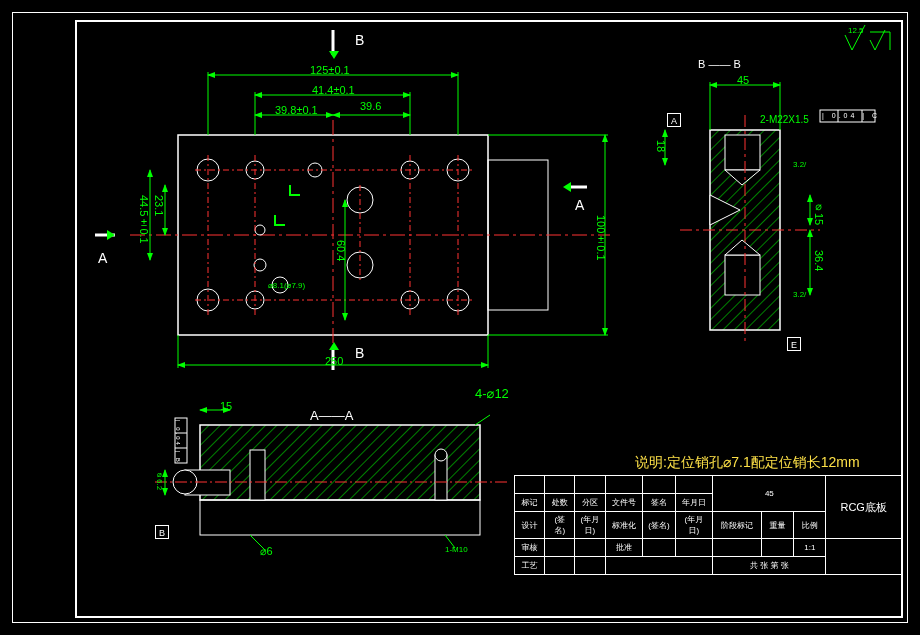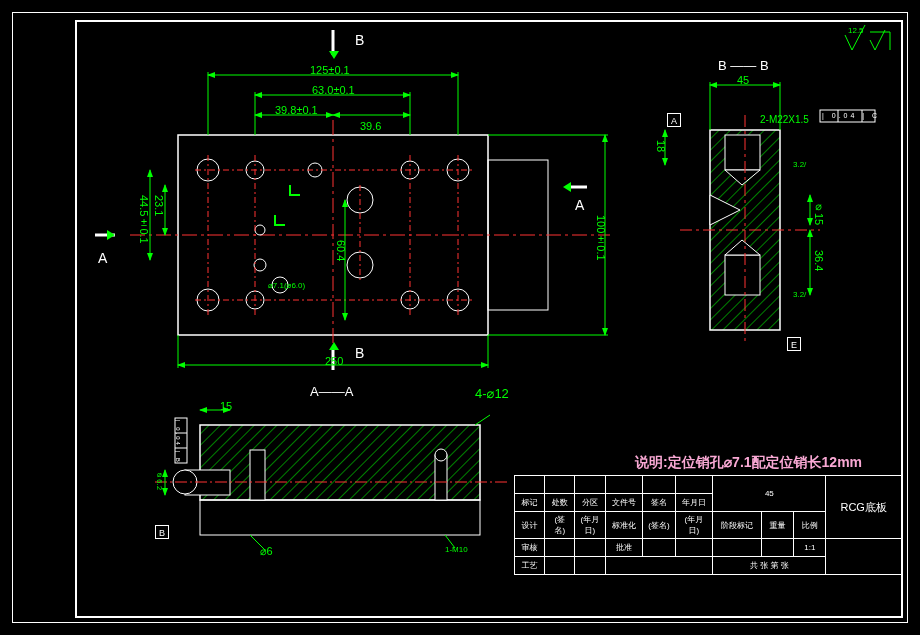--- a/index.html
+++ b/index.html
@@ -5,21 +5,21 @@
   * { box-sizing: border-box; margin: 0; padding: 0; }
   body { background: #000; width: 920px; height: 635px; position: relative; font-family: Arial, sans-serif; overflow: hidden; }
   svg { position: absolute; top: 0; left: 0; }
   .txt { position: absolute; color: #00ff00; font-size: 11px; white-space: nowrap; }
   .txt-w { color: #ffffff; }
   .vert { writing-mode: vertical-rl; text-orientation: mixed; }
   .border-outer { position: absolute; border: 1px solid #fff; }
   .border-inner { position: absolute; border: 2px solid #fff; }
   .tblock { position: absolute; border: 1px solid #fff; }
   .tblock td { border: 1px solid #fff; color: #fff; font-size: 8px; text-align: center; padding: 2px 4px; height: 18px; }
-  .note { position: absolute; color: #f9a8d4; font-size: 14px; font-weight: bold; }
+  .note { position: absolute; color: #fde047; font-size: 14px; }
   .triangle-down { width: 0; height: 0; border-left: 5px solid transparent; border-right: 5px solid transparent; border-top: 8px solid #00ff00; position: absolute; }
   .triangle-up { width: 0; height: 0; border-left: 5px solid transparent; border-right: 5px solid transparent; border-bottom: 8px solid #00ff00; position: absolute; }
   .triangle-left { width: 0; height: 0; border-top: 5px solid transparent; border-bottom: 5px solid transparent; border-right: 8px solid #00ff00; position: absolute; }
   .triangle-right { width: 0; height: 0; border-top: 5px solid transparent; border-bottom: 5px solid transparent; border-left: 8px solid #00ff00; position: absolute; }
 </style>
 </head>
 <body>
 
 <div class="border-outer" style="left:12px;top:12px;width:896px;height:611px"></div>
 <div class="border-inner" style="left:75px;top:20px;width:828px;height:598px"></div>
@@ -162,37 +162,37 @@
     <path d="M870 40 L875 50 L885 30" stroke="#00ff00" fill="none" stroke-width="1"></path>
     <text x="848" y="33" fill="#00ff00" font-size="8">12.5</text>
     <path d="M870 32 L890 32 L890 50" stroke="#00ff00" fill="none"></path>
   </g>
 </svg>
 
 <div class="txt txt-w" style="left:355px;top:32px;font-size:14px">B</div>
 <div class="txt txt-w" style="left:355px;top:345px;font-size:14px">B</div>
 <div class="txt txt-w" style="left:98px;top:250px;font-size:14px">A</div>
 <div class="txt txt-w" style="left:575px;top:197px;font-size:14px">A</div>
-<div class="txt txt-w" style="left:310px;top:384px;font-size:13px">A——A</div>
-<div class="txt txt-w" style="left:718px;top:58px;font-size:13px">B —— B</div>
+<div class="txt txt-w" style="left:310px;top:408px;font-size:13px">A——A</div>
+<div class="txt txt-w" style="left:698px;top:58px;font-size:11px">B —— B</div>
 
 <div style="position:absolute;left:667px;top:113px;width:14px;height:14px;border:1px solid #fff;text-align:center;color:#fff;font-size:9px;line-height:14px">A</div>
 <div style="position:absolute;left:155px;top:525px;width:14px;height:14px;border:1px solid #fff;text-align:center;color:#fff;font-size:9px;line-height:14px">B</div>
 <div style="position:absolute;left:787px;top:337px;width:14px;height:14px;border:1px solid #fff;text-align:center;color:#fff;font-size:9px;line-height:14px">E</div>
 
 <div class="txt" style="left:310px;top:64px">125±0.1</div>
-<div class="txt" style="left:312px;top:84px">63.0±0.1</div>
+<div class="txt" style="left:312px;top:84px">41.4±0.1</div>
 <div class="txt" style="left:275px;top:104px">39.8±0.1</div>
-<div class="txt" style="left:360px;top:120px">39.6</div>
+<div class="txt" style="left:360px;top:100px">39.6</div>
 <div class="txt vert" style="left:138px;top:195px">44.5±0.1</div>
 <div class="txt vert" style="left:153px;top:195px">23.1</div>
 <div class="txt vert" style="left:335px;top:240px">60.4</div>
 <div class="txt vert" style="left:595px;top:215px">100±0.1</div>
 <div class="txt" style="left:325px;top:355px">250</div>
-<div class="txt" style="left:268px;top:281px;font-size:8px">⌀7.1(⌀6.0)</div>
+<div class="txt" style="left:268px;top:281px;font-size:8px">⌀8.1(⌀7.9)</div>
 
 <div class="txt" style="left:737px;top:74px">45</div>
 <div class="txt vert" style="left:655px;top:140px">18</div>
 <div class="txt vert" style="left:813px;top:200px">⌀15</div>
 <div class="txt vert" style="left:813px;top:250px">36.4</div>
 <div class="txt" style="left:760px;top:114px;font-size:10px">2-M22X1.5</div>
 <div class="txt txt-w" style="left:822px;top:112px;font-size:7px;letter-spacing:3px">| 0.04 | C</div>
 <div class="txt" style="left:793px;top:160px;font-size:8px">3.2/</div>
 <div class="txt" style="left:793px;top:290px;font-size:8px">3.2/</div>
 

